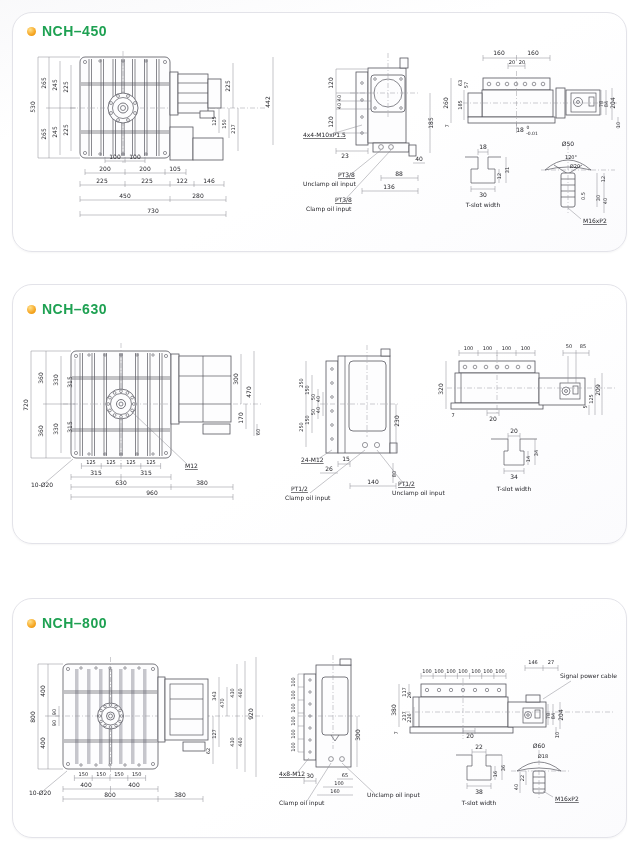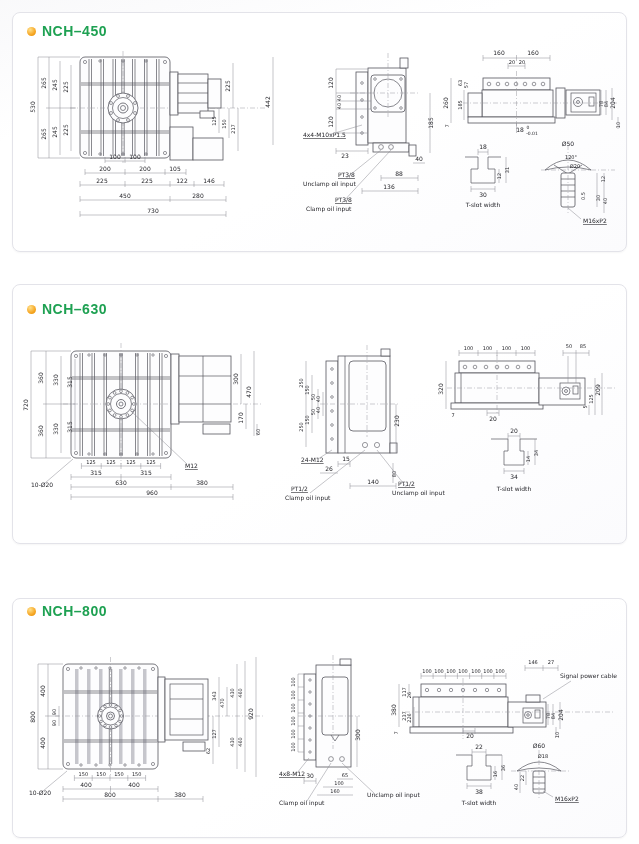--- a/index.html
+++ b/index.html
@@ -1,25 +1,25 @@
 <!DOCTYPE html>
 <html><head>
 <meta charset="utf-8">
 <style>
   html,body{margin:0;padding:0}
   body{width:639px;height:844px;background:#ffffff;position:relative;overflow:hidden;
        font-family:"Liberation Sans","DejaVu Sans",sans-serif;
        background-image:linear-gradient(165deg,rgba(244,244,247,.55) 0%,rgba(255,255,255,0) 14%);}
   .panel{position:absolute;left:12px;width:613px;background:linear-gradient(150deg,#ffffff 55%,#fbfbfd 100%);
-         border:1px solid #e3e3e9;border-radius:8px;box-shadow:0 1px 2px rgba(0,0,0,.04);}
+         border:1px solid #e3e3e9;border-radius:20px;box-shadow:0 1px 2px rgba(0,0,0,.04);}
   .panel.p1{top:12px;height:238px}
   .panel.p2{top:284px;height:258px}
   .panel.p3{top:598px;height:238px}
   .ptitle{position:absolute;left:14px;display:flex;align-items:center;gap:6px}
-  .p1 .ptitle{top:10px}.p2 .ptitle{top:16px}.p3 .ptitle{top:4px}
+  .p1 .ptitle{top:10px}.p2 .ptitle{top:16px}.p3 .ptitle{top:16px}
   .bullet{width:9px;height:9px;border-radius:50%;
           background:radial-gradient(circle at 35% 30%,#ffe08a,#f6a623 60%,#e08b00)}
   .ptext{font-size:14px;font-weight:bold;color:#1ea152;letter-spacing:.5px}
   svg.draw{position:absolute;left:2px}
   .p1 svg.draw{top:32px}.p2 svg.draw{top:46px}.p3 svg.draw{top:48px}
   svg text{font-family:"DejaVu Sans",sans-serif;font-size:6px;fill:#26262b;text-anchor:middle}
   svg text.t5{font-size:5px}
   svg text.t45{font-size:4.5px}
   svg text.s{text-anchor:start}
   svg text.u{text-decoration:underline}

